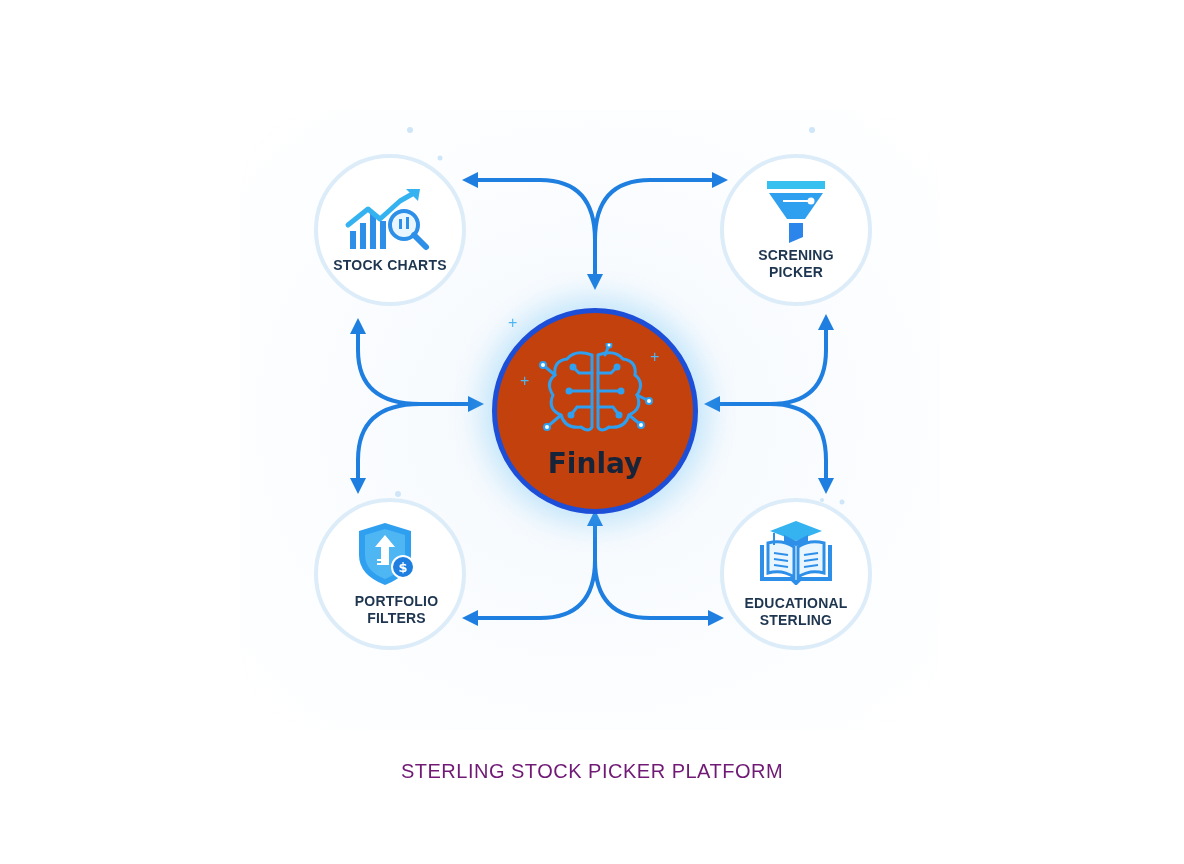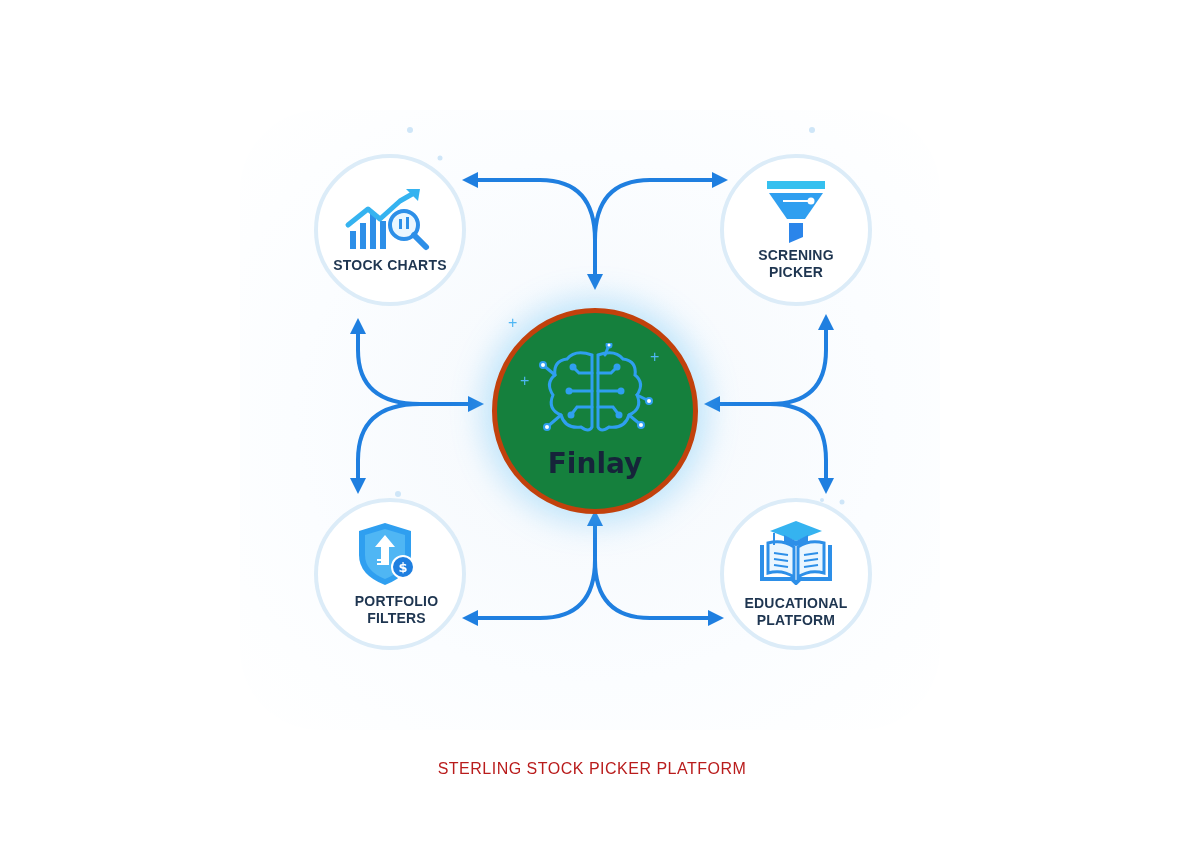--- a/index.html
+++ b/index.html
@@ -1,23 +1,23 @@
 <!DOCTYPE html>
 <html><head>
 <meta charset="utf-8">
 <style>
   html,body{margin:0;padding:0;}
   body{width:1184px;height:864px;background:#ffffff;position:relative;overflow:hidden;font-family:"Liberation Sans",sans-serif;}
   .bgglow{position:absolute;left:240px;top:110px;width:700px;height:620px;border-radius:80px;background:radial-gradient(ellipse at center,#f4f8fc 0%,#fbfdff 60%,#ffffff 100%);}
   svg.conn{position:absolute;left:0;top:0;}
   .node{position:absolute;border-radius:50%;background:#fff;border:4px solid #dcecf8;box-sizing:border-box;display:flex;flex-direction:column;align-items:center;justify-content:center;}
   .node .label{font-weight:bold;color:#1e3550;font-size:14px;text-align:center;line-height:17px;letter-spacing:0.2px;}
-  .center{position:absolute;left:492px;top:308px;width:206px;height:206px;border-radius:50%;border:5px solid #c2410c;background:#15803d;box-sizing:border-box;box-shadow:0 0 30px 10px rgba(90,190,245,0.35);display:flex;flex-direction:column;align-items:center;justify-content:center;}
+  .center{position:absolute;left:492px;top:308px;width:206px;height:206px;border-radius:50%;border:5px solid #1d4ed8;background:#c2410c;box-sizing:border-box;box-shadow:0 0 30px 10px rgba(90,190,245,0.35);display:flex;flex-direction:column;align-items:center;justify-content:center;}
   .center .title{font-family:"DejaVu Sans",sans-serif;font-weight:bold;font-size:28px;color:#16243a;margin-top:4px;}
-  .footer{position:absolute;left:0;width:1184px;top:760px;text-align:center;color:#b91c1c;font-size:16px;letter-spacing:0.5px;}
+  .footer{position:absolute;left:0;width:1184px;top:760px;text-align:center;color:#701a75;font-size:20px;letter-spacing:0.5px;}
 </style>
 </head>
 <body>
 
 <div class="bgglow"></div>
 
 <svg class="conn" width="1184" height="864">
   <defs>
     <marker id="ah" viewBox="0 0 10 10" refX="5" refY="5" markerWidth="4" markerHeight="4" orient="auto-start-reverse">
       <path d="M0,0 L10,5 L0,10 z" fill="#1f7fe0"></path>
@@ -107,21 +107,21 @@
         <line x1="46" y1="36" x2="60" y2="34"></line>
         <line x1="46" y1="42" x2="60" y2="40"></line>
         <line x1="46" y1="48" x2="60" y2="46"></line>
       </g>
     <path d="M38,2 L64,12 L38,22 L12,12 z" fill="#35b3f0"></path>
     <path d="M26,16 L26,24 Q38,30 50,24 L50,16 L38,22 z" fill="#2d8fe8"></path>
     <line x1="16" y1="14" x2="16" y2="26" stroke="#2d8fe8" stroke-width="2"></line>
   </svg>
   <div class="label" style="margin-top:10px;">
     <div>EDUCATIONAL</div>
-    <div>PLATFORM</div>
+    <div>STERLING</div>
   </div>
 </div>
 
 <div class="center">
   <svg width="120" height="100" viewBox="0 0 120 100">
     <g fill="none" stroke="#2f9ff0" stroke-width="3" stroke-linecap="round">
       <path d="M57,12 Q40,6 32,16 Q18,18 20,32 Q10,40 18,52 Q12,66 26,72 Q30,86 46,84 Q54,90 57,84 z"></path>
       <path d="M63,12 Q80,6 88,16 Q102,18 100,32 Q110,40 102,52 Q108,66 94,72 Q90,86 74,84 Q66,90 63,84 z"></path>
       <path d="M57,30 L44,30 L38,24"></path>
         <path d="M57,48 L34,48"></path>

